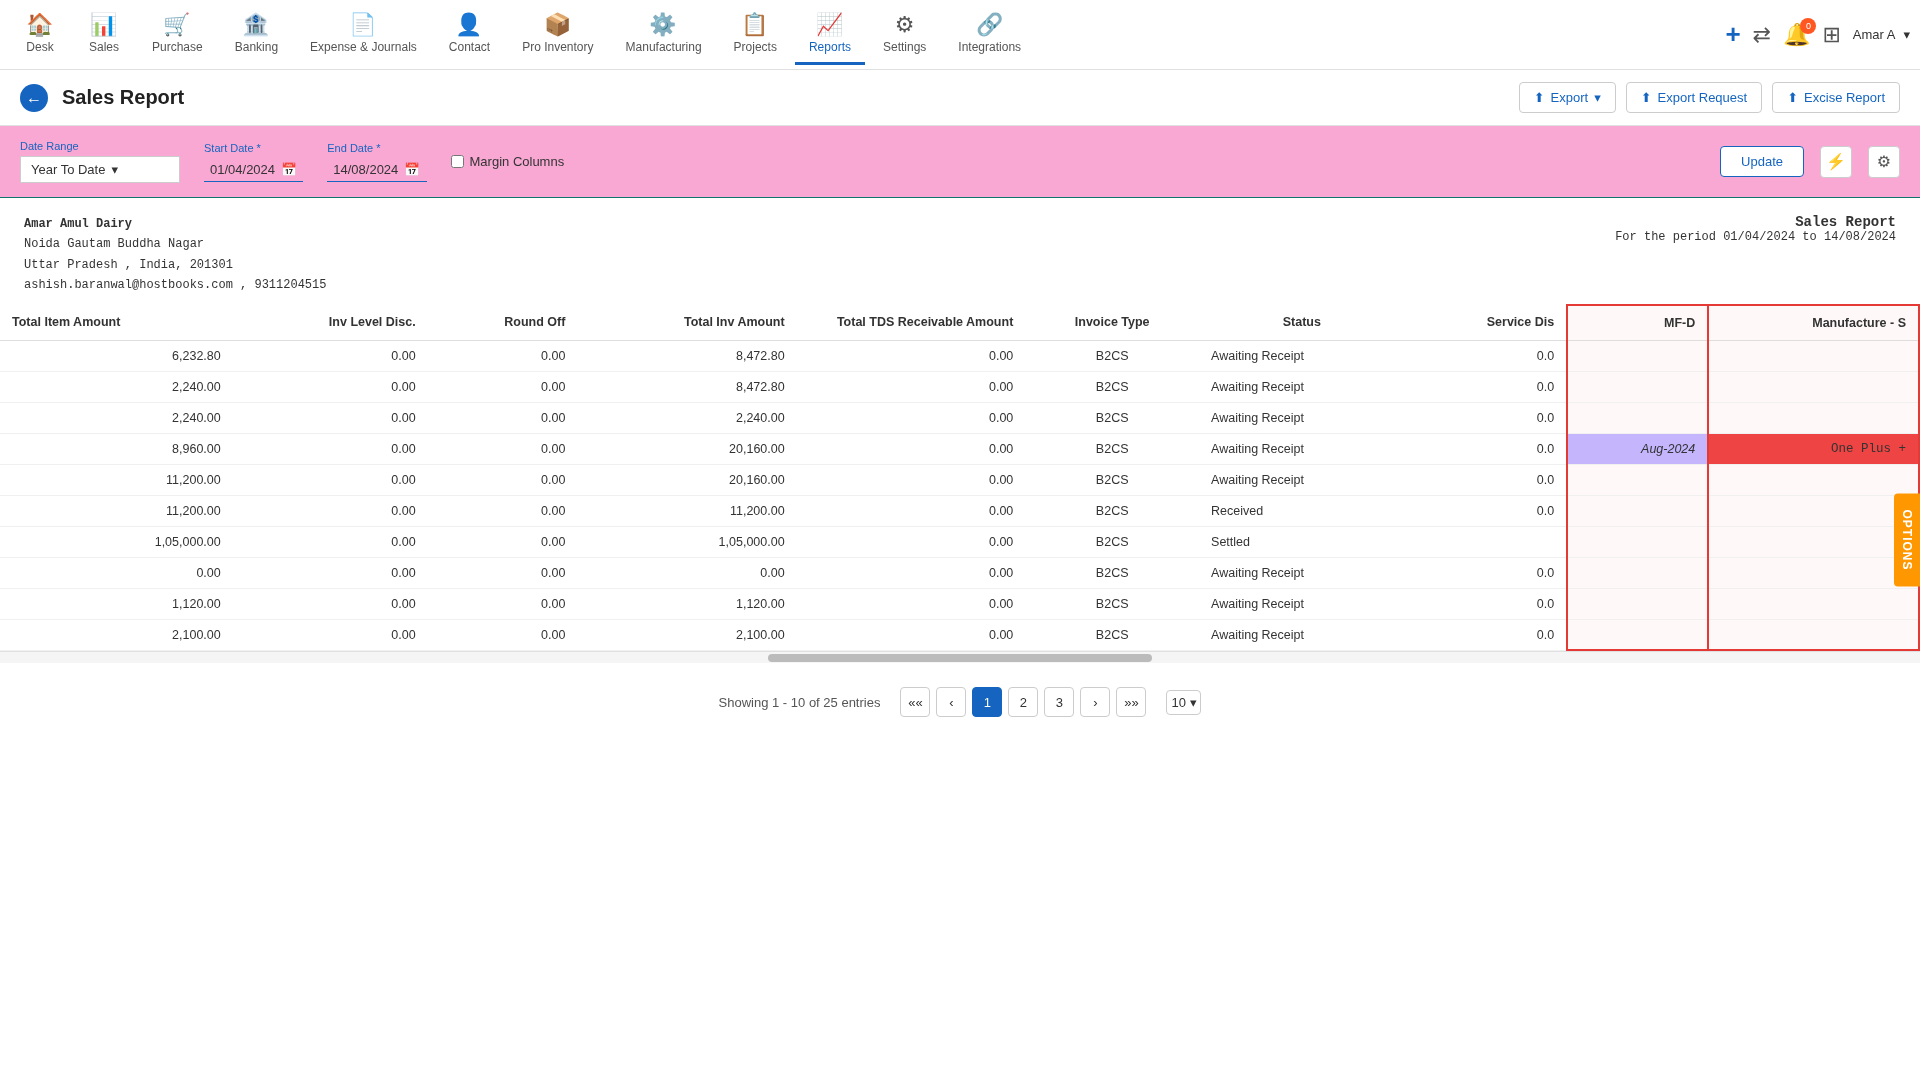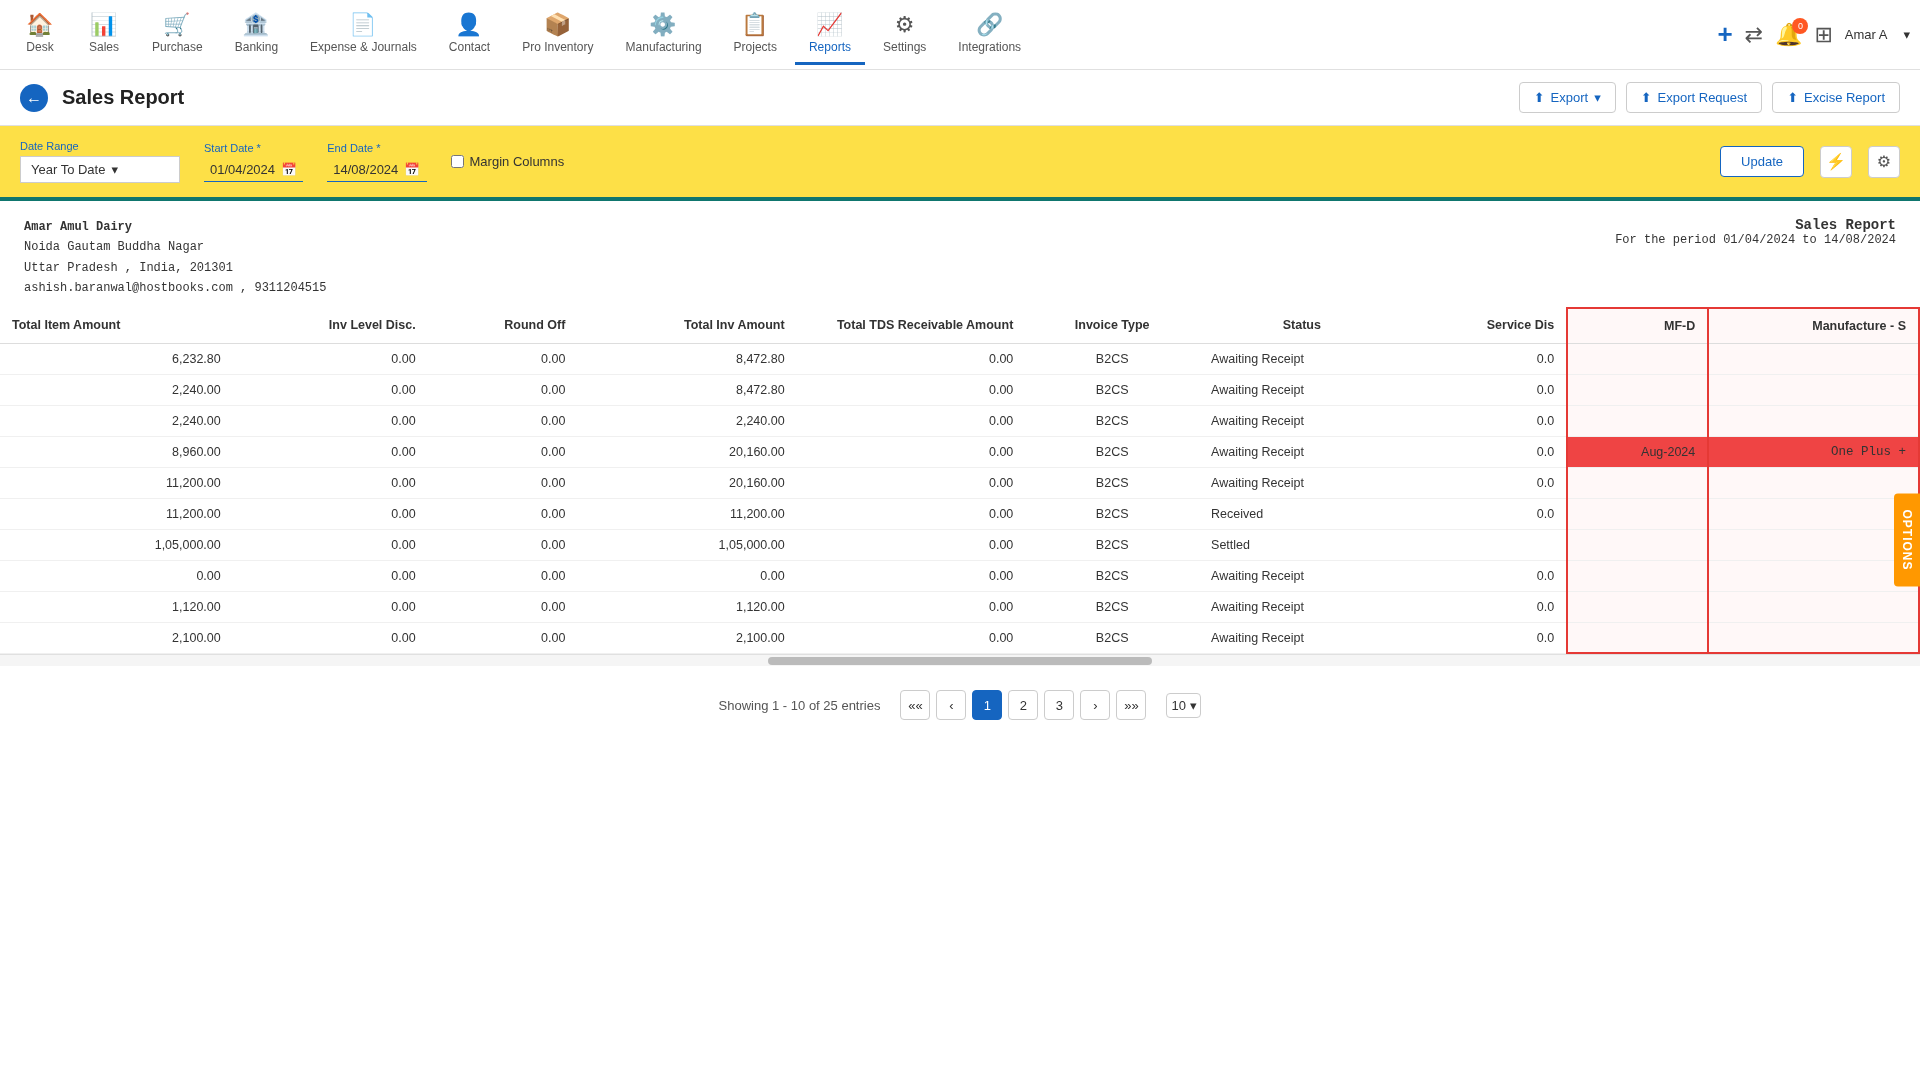--- a/index.html
+++ b/index.html
@@ -47,21 +47,21 @@
       background: #ff5722;
       color: #fff;
       border-radius: 50%;
       font-size: 9px;
       width: 16px;
       height: 16px;
       display: flex;
       align-items: center;
       justify-content: center;
     }
-    .user-label { font-size: 13px; color: #333; cursor: pointer; display: flex; align-items: center; gap: 16px; }
+    .user-label { font-size: 13px; color: #333; cursor: pointer; display: flex; align-items: center; gap: 8px; }
 
     
     .header-bar {
       display: flex;
       align-items: center;
       padding: 12px 20px;
       border-bottom: 1px solid #e0e0e0;
       background: #fff;
     }
     .back-btn {
@@ -92,22 +92,22 @@
       cursor: pointer;
       font-size: 13px;
       color: #1565c0;
     }
 
     
     .filter-bar {
       display: flex;
       align-items: center;
       padding: 14px 20px;
-      border-bottom: 4px solid #0f766e;
-      background: #fde047;
+      border-bottom: 1px solid #0f766e;
+      background: #f9a8d4;
       gap: 24px;
     }
     .filter-group { display: flex; flex-direction: column; }
     .filter-label { font-size: 11px; color: #1565c0; margin-bottom: 4px; }
     .filter-input {
       display: flex;
       align-items: center;
       border: 1px solid #ccc;
       border-radius: 0;
       padding: 5px 10px;
@@ -462,21 +462,21 @@
     </tr>
         <tr>
       <td>8,960.00</td>
       <td>0.00</td>
       <td>0.00</td>
       <td>20,160.00</td>
       <td>0.00</td>
       <td style="text-align:center;">B2CS</td>
       <td style="text-align:left;">Awaiting Receipt</td>
       <td>0.0</td>
-      <td class="col-highlighted" style="background:#ef4444;">Aug-2024</td>
+      <td class="col-highlighted" style="background:#c4b5fd;font-style:italic;">Aug-2024</td>
       <td class="col-highlighted" style="background:#ef4444;font-family:Liberation Mono, monospace;">One Plus +</td>
     </tr>
         <tr>
       <td>11,200.00</td>
       <td>0.00</td>
       <td>0.00</td>
       <td>20,160.00</td>
       <td>0.00</td>
       <td style="text-align:center;">B2CS</td>
       <td style="text-align:left;">Awaiting Receipt</td>

